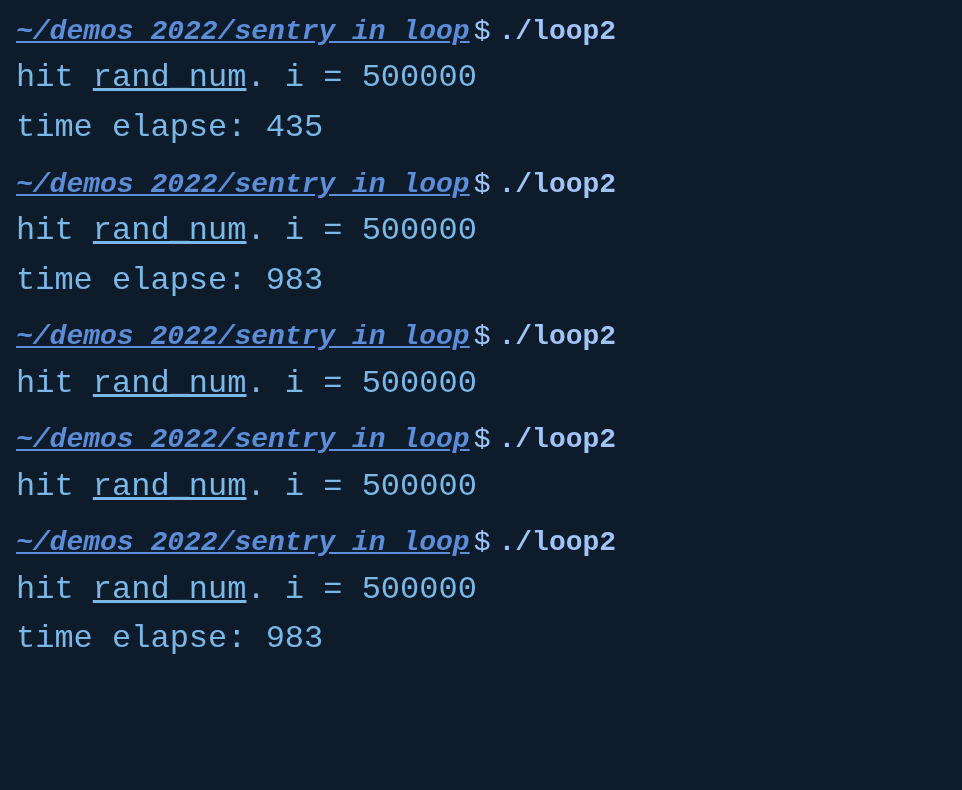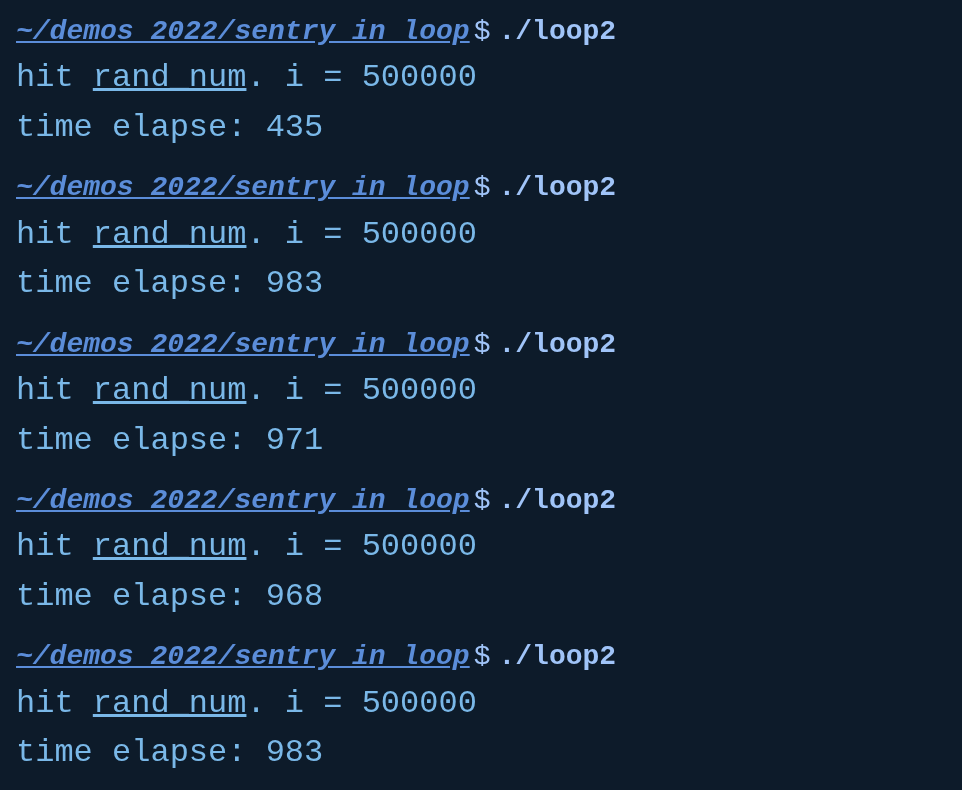--- a/index.html
+++ b/index.html
@@ -16,21 +16,21 @@
       overflow: hidden;
     }
 
     .terminal {
       width: 100%;
       height: 100%;
       background-color: #0d1b2a;
       padding: 10px 16px;
       display: flex;
       flex-direction: column;
-      justify-content: space-between;
+      justify-content: flex-start;
     }
 
     .block {
       margin-bottom: 2px;
     }
 
     .prompt-line {
       display: flex;
       align-items: baseline;
       flex-wrap: nowrap;
@@ -103,31 +103,29 @@
       <div class="output-line">time elapse: 983</div>
     </div>
     <div class="spacer"></div>
     <div class="block">
       <div class="prompt-line">
         <span class="prompt-path">~/demos_2022/sentry_in_loop</span>
         <span class="prompt-dollar">$</span>
         <span class="prompt-command">./loop2</span>
       </div>
       <div class="output-line">hit <span class="rand-num">rand_num</span>. i = 500000</div>
-      <div class="output-line">time elapse: 971</div>
     </div>
     <div class="spacer"></div>
     <div class="block">
       <div class="prompt-line">
         <span class="prompt-path">~/demos_2022/sentry_in_loop</span>
         <span class="prompt-dollar">$</span>
         <span class="prompt-command">./loop2</span>
       </div>
       <div class="output-line">hit <span class="rand-num">rand_num</span>. i = 500000</div>
-      <div class="output-line">time elapse: 968</div>
     </div>
     <div class="spacer"></div>
     <div class="block">
       <div class="prompt-line">
         <span class="prompt-path">~/demos_2022/sentry_in_loop</span>
         <span class="prompt-dollar">$</span>
         <span class="prompt-command">./loop2</span>
       </div>
       <div class="output-line">hit <span class="rand-num">rand_num</span>. i = 500000</div>
       <div class="output-line">time elapse: 983</div>

